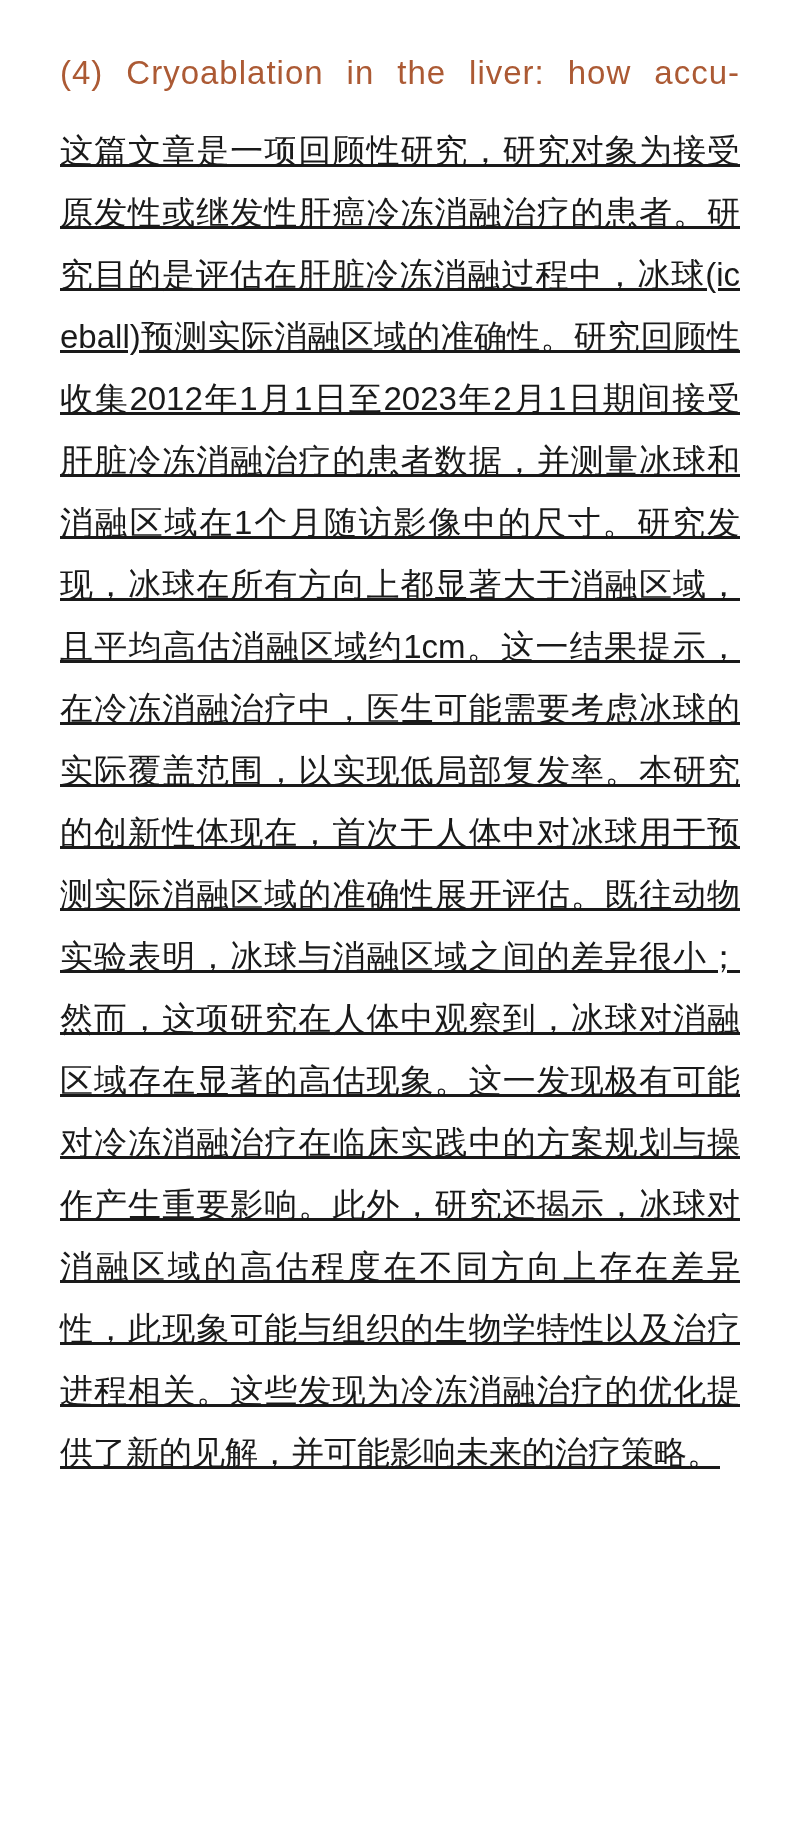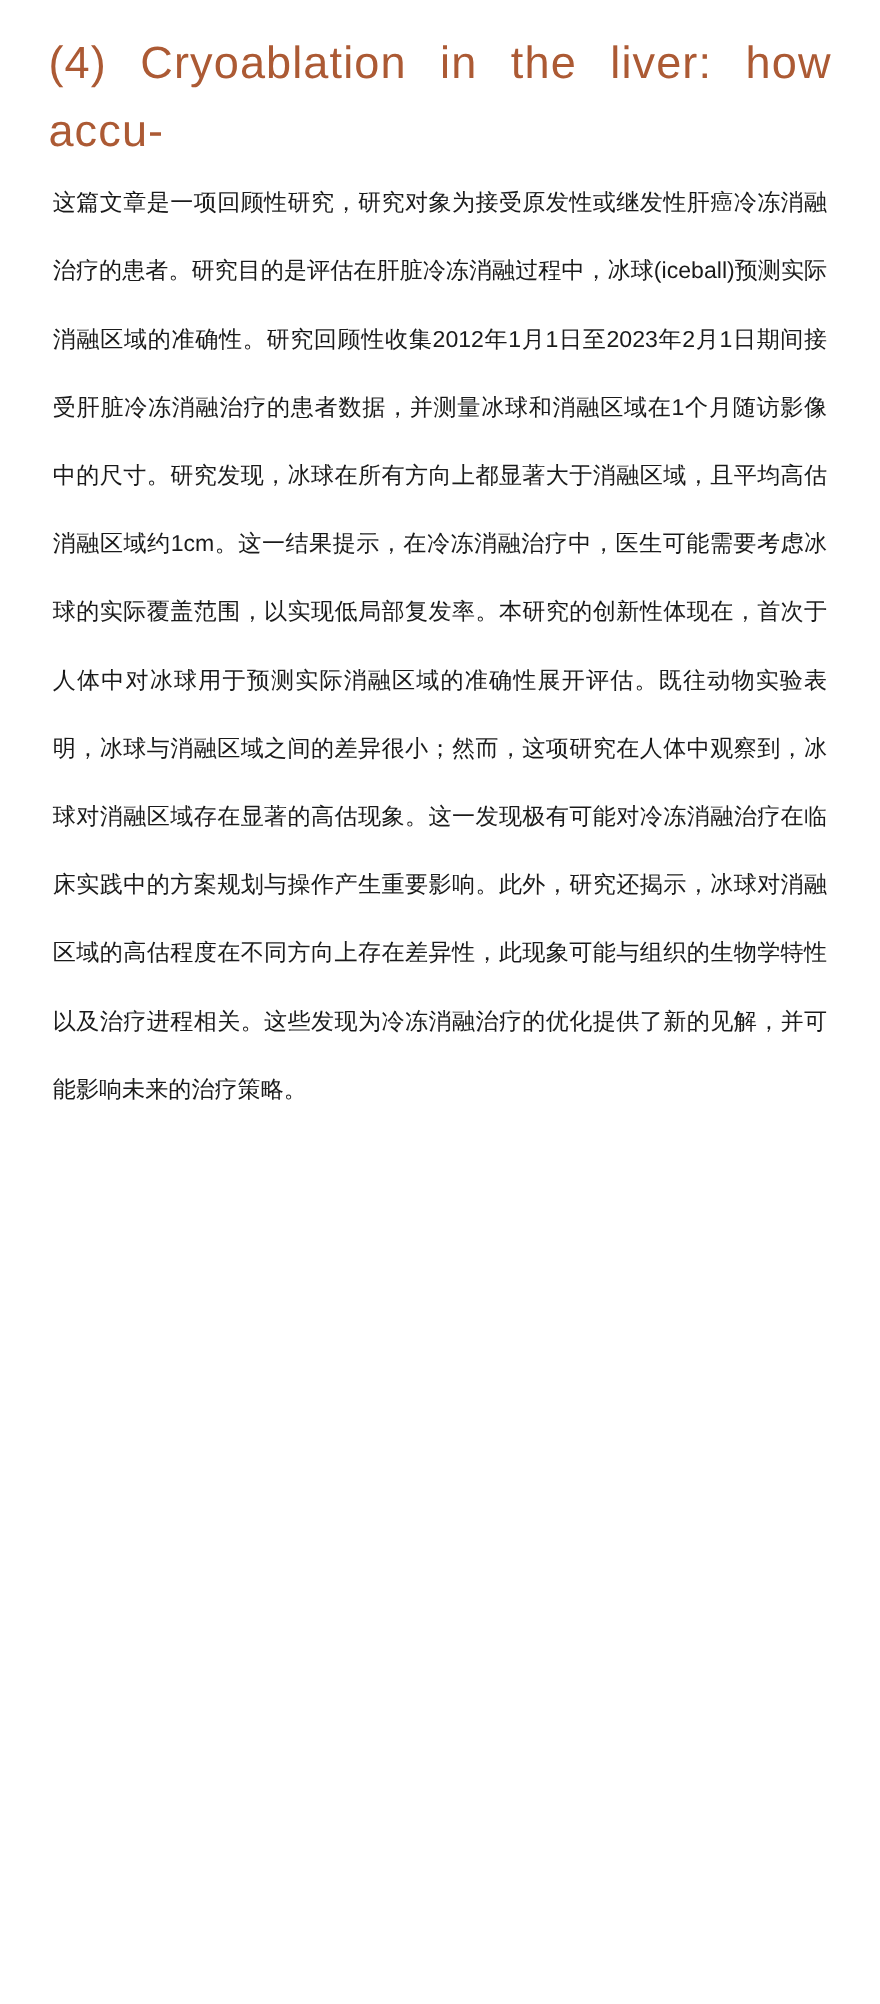--- a/index.html
+++ b/index.html
@@ -11,41 +11,42 @@
     width: 800px;
     height: 1822px;
     font-family: "Liberation Sans", "DejaVu Sans", sans-serif;
     overflow: hidden;
   }
   .article {
     padding: 26px 44px 0 44px;
     width: 712px;
   }
   .heading {
-    margin: 0;
-    font-size: 41px;
+    margin: 16px;
+    font-size: 33px;
     line-height: 62px;
     font-weight: 400;
     letter-spacing: 1px;
   }
   .heading .h-line {
     display: block;
   }
   .heading .h-line.justify {
     text-align: justify;
     text-align-last: justify;
   }
   .body-text {
-    margin: 4px;
-    font-size: 21px;
+    margin: 16px;
+    font-size: 33px;
     line-height: 62px;
     font-weight: 400;
     text-align: justify;
     text-justify: inter-ideograph;
     word-break: break-all;
+    text-decoration: underline;
   }
 </style>
 </head>
 <body>
 
 <main class="article">
   <h2 class="heading" style="color: rgb(172, 90, 52);">
     <span class="h-line justify">(4)  Cryoablation in the liver: how accu-</span>
   </h2>
   <p class="body-text" style="color: rgb(26, 26, 26);">这篇文章是一项回顾性研究，研究对象为接受原发性或继发性肝癌冷冻消融治疗的患者。研究目的是评估在肝脏冷冻消融过程中，冰球(iceball)预测实际消融区域的准确性。研究回顾性收集2012年1月1日至2023年2月1日期间接受肝脏冷冻消融治疗的患者数据，并测量冰球和消融区域在1个月随访影像中的尺寸。研究发现，冰球在所有方向上都显著大于消融区域，且平均高估消融区域约1cm。这一结果提示，在冷冻消融治疗中，医生可能需要考虑冰球的实际覆盖范围，以实现低局部复发率。本研究的创新性体现在，首次于人体中对冰球用于预测实际消融区域的准确性展开评估。既往动物实验表明，冰球与消融区域之间的差异很小；然而，这项研究在人体中观察到，冰球对消融区域存在显著的高估现象。这一发现极有可能对冷冻消融治疗在临床实践中的方案规划与操作产生重要影响。此外，研究还揭示，冰球对消融区域的高估程度在不同方向上存在差异性，此现象可能与组织的生物学特性以及治疗进程相关。这些发现为冷冻消融治疗的优化提供了新的见解，并可能影响未来的治疗策略。</p>

